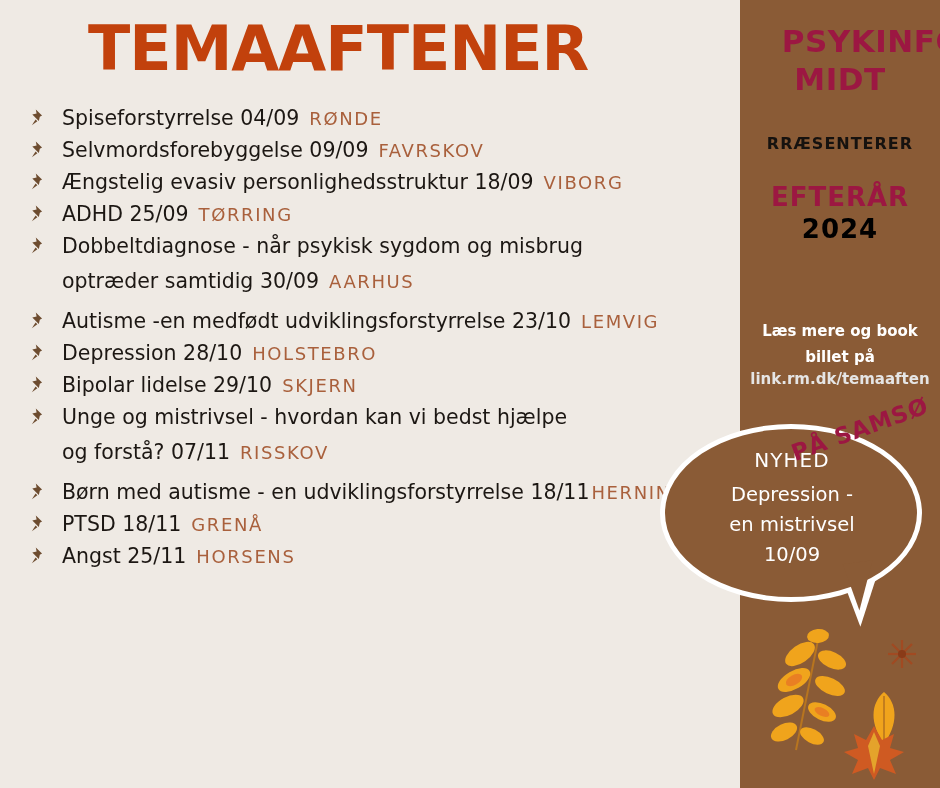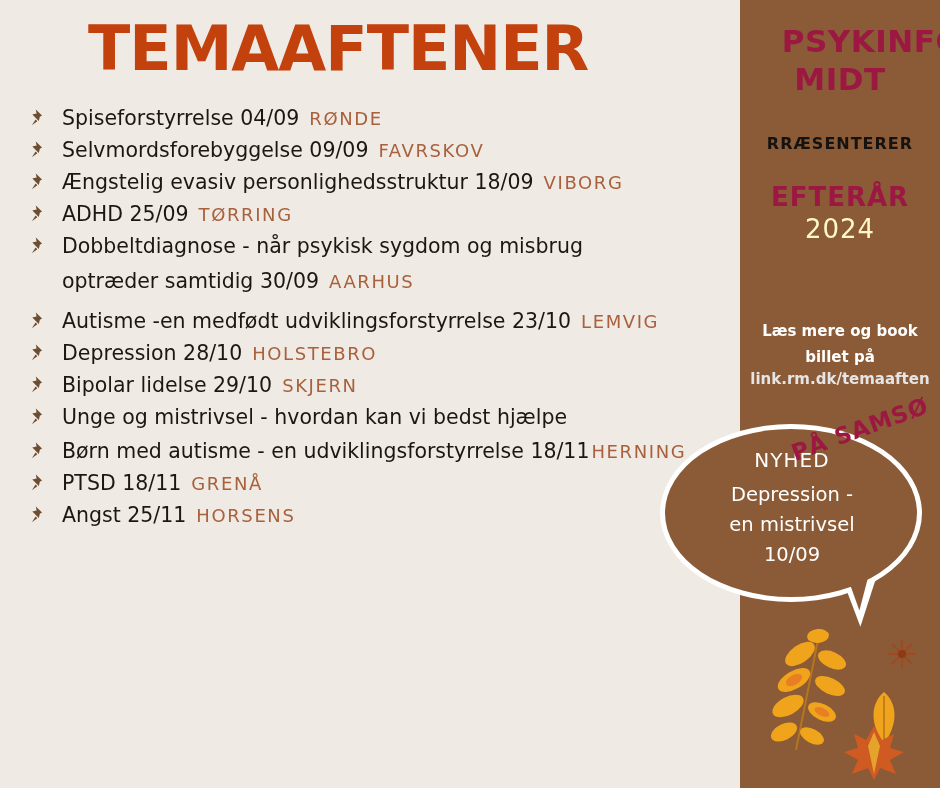--- a/index.html
+++ b/index.html
@@ -65,22 +65,22 @@
     color: #9c1742;
     font-weight: bold;
     font-size: 26px;
     letter-spacing: 1px;
   }
   #season-2 {
     position: absolute;
     top: 214px;
     left: 0;
     width: 200px;
-    color: #fef9c3;
-    font-weight: normal;
+    color: #000000;
+    font-weight: bold;
     font-size: 26px;
     letter-spacing: 1px;
   }
   #book-info {
     position: absolute;
     top: 318px;
     left: 8px;
     width: 184px;
     color: #ffffff;
     font-size: 15px;
@@ -348,20 +348,21 @@
     <div class="event-row row-2l">
       <span class="pin-icon">
         <svg width="22" height="22" viewBox="0 0 24 24">
             <g fill="#6d4c2f">
               <path d="M8.5 2.6l6.8 6.8-2.4 1.1-1.1 4.7-7.1-7.1 4.7-1.1z"></path>
               <path d="M4.2 19.9l4.1-6.2 1.9 1.9z"></path>
             </g>
           </svg>
       </span>
       <span class="event-text">Unge og mistrivsel - hvordan kan vi bedst hjælpe</span>
+      <div class="event-line2"><span>og forstå? 07/11</span><span class="event-city">RISSKOV</span></div>
     </div>
 
 
     <div class="event-row">
       <span class="pin-icon">
         <svg width="22" height="22" viewBox="0 0 24 24">
             <g fill="#6d4c2f">
               <path d="M8.5 2.6l6.8 6.8-2.4 1.1-1.1 4.7-7.1-7.1 4.7-1.1z"></path>
               <path d="M4.2 19.9l4.1-6.2 1.9 1.9z"></path>
             </g>

